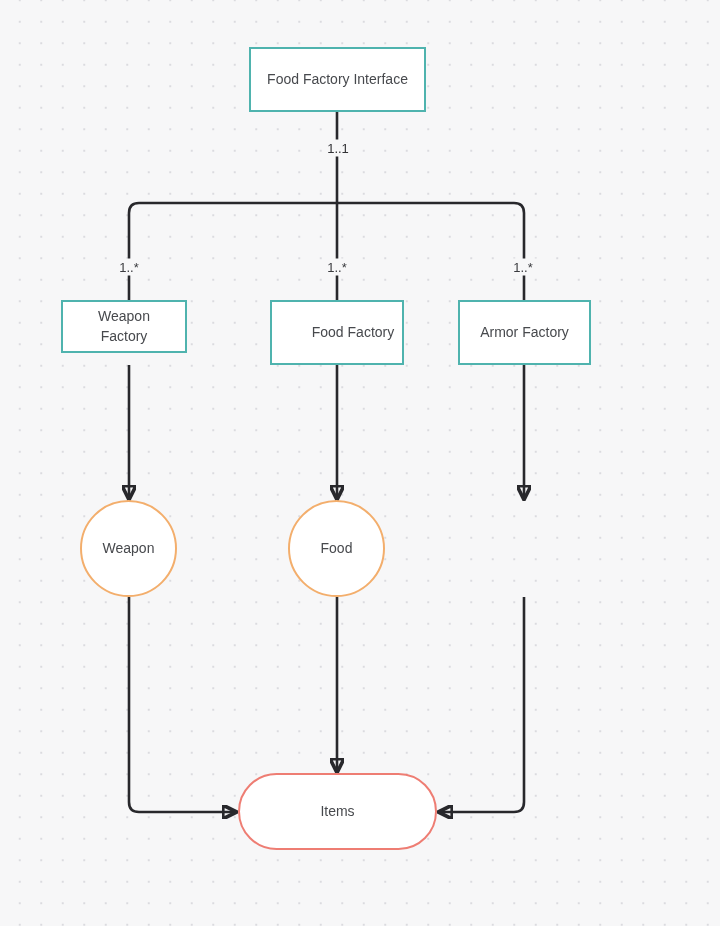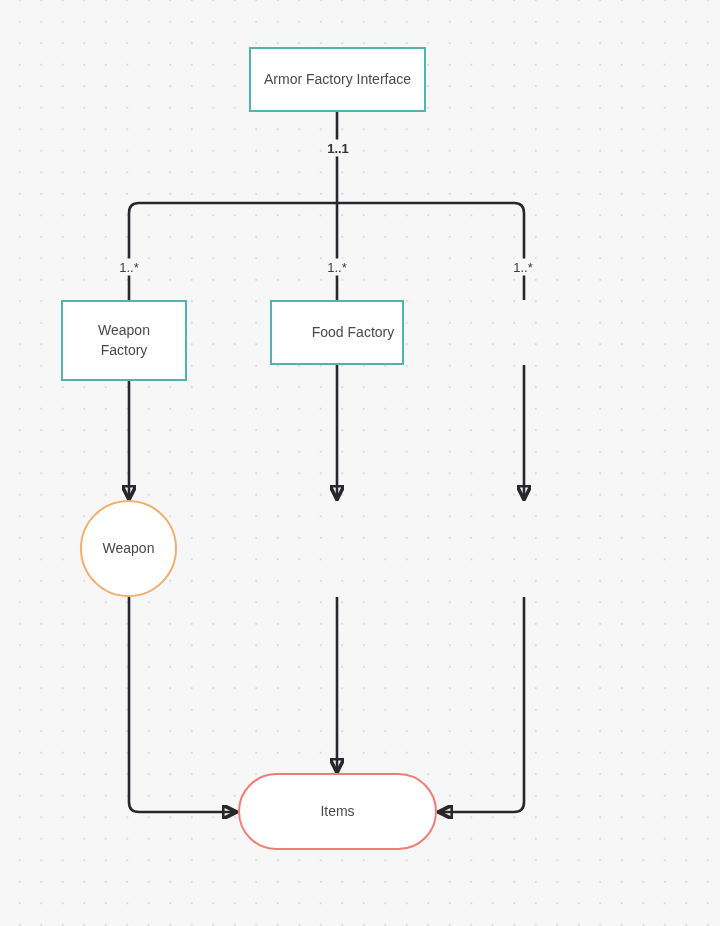--- a/index.html
+++ b/index.html
@@ -62,21 +62,21 @@
     position: absolute;
     transform: translate(-50%, -50%);
     background: #f7f7f8;
     color: #3a3b3f;
     font-size: 13px;
     font-weight: 500;
     padding: 1px 4px;
     white-space: nowrap;
   }
   .edge-label.root {
-    font-weight: 700;
+    font-weight: 400;
     color: #323236;
   }
   .narrow-label {
     max-width: 80px;
   }
 </style>
 </head>
 <body>
 
 <div class="canvas">
@@ -95,36 +95,42 @@
     <path d="M129,365 L129,497" marker-end="url(#arrow)"></path>
     <path d="M337,365 L337,497" marker-end="url(#arrow)"></path>
     <path d="M524,365 L524,497" marker-end="url(#arrow)"></path>
 
     <path d="M129,597 L129,802 Q129,812 139,812 L234,812" marker-end="url(#arrow)"></path>
     <path d="M337,597 L337,770" marker-end="url(#arrow)"></path>
     <path d="M524,597 L524,802 Q524,812 514,812 L441,812" marker-end="url(#arrow)"></path>
   </svg>
 
   <div class="node rect-teal" style="left:249px; top:47px; width:177px; height:65px;">
-    <span class="node-label">Armor Factory Interface</span>
+    <span class="node-label">Food Factory Interface</span>
   </div>
 
-  <div class="node rect-teal" style="left:61px; top:300px; width:126px; height:81px;">
+  <div class="node rect-teal" style="left:61px; top:300px; width:126px; height:53px;">
     <span class="node-label narrow-label">Weapon Factory</span>
   </div>
 
   <div class="node rect-teal" style="left:270px; top:300px; width:134px; height:65px;padding-left:32px;">
     <span class="node-label">Food Factory</span>
   </div>
 
+  <div class="node rect-teal" style="left:458px; top:300px; width:133px; height:65px;">
+    <span class="node-label">Armor Factory</span>
+  </div>
 
   <div class="node circle-orange" style="left:80px; top:500px; width:97px; height:97px;">
     <span class="node-label">Weapon</span>
   </div>
 
+  <div class="node circle-orange" style="left:288px; top:500px; width:97px; height:97px;">
+    <span class="node-label">Food</span>
+  </div>
 
 
   <div class="node pill-red" style="left:238px; top:773px; width:199px; height:77px;">
     <span class="node-label">Items</span>
   </div>
 
   <div class="edge-label root" style="left:338px; top:148px;">1..1</div>
 
   <div class="edge-label" style="left:129px; top:267px;">1..*</div>
 

